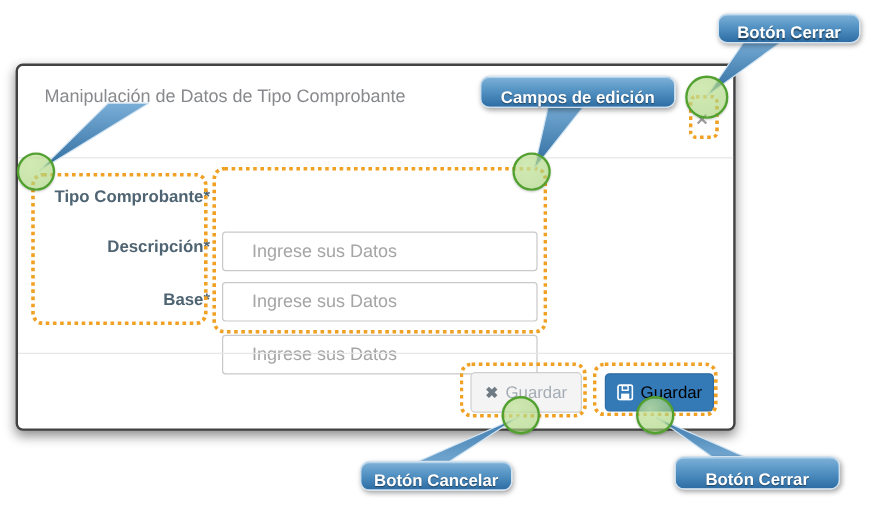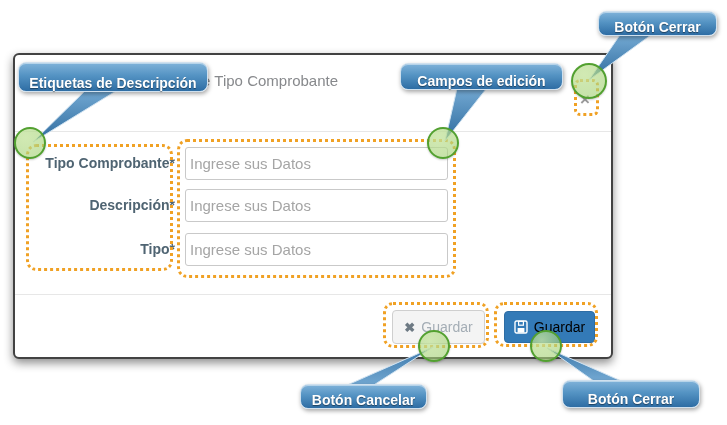--- a/index.html
+++ b/index.html
@@ -44,24 +44,25 @@
     position: absolute; left: 20px; width: 140px;
     text-align: right;
     font-size: 14px; font-weight: bold; color: #4f6472;
     white-space: nowrap;
   }
   .form-input {
     position: absolute; left: 170px;
     width: 263px; height: 33px;
     box-sizing: border-box;
     border: 1px solid #c9c9c9; border-radius: 3px;
-    padding: 0 4px;
+    padding: 0 24px;
     font-size: 15px; color: #555;
     font-family: "Liberation Sans", sans-serif;
     outline: none;
+    margin-top: 46px;
   }
   .form-input::placeholder { color: #a5a5a5; opacity: 1; }
   .modal-footer-divider {
     position: absolute; left: 0; right: 0; top: 239px;
     border-top: 1px solid #e7e7e7;
   }
   .btn {
     position: absolute;
     box-sizing: border-box;
     display: flex; align-items: center; justify-content: center;
@@ -151,21 +152,21 @@
       </button>
     </div>
 
     <div class="modal-body">
       <div class="form-row-label" style="top:100px">Tipo Comprobante*</div>
       <input class="form-input" style="top: 92px;" type="text" placeholder="Ingrese sus Datos">
 
       <div class="form-row-label" style="top:142px">Descripción*</div>
       <input class="form-input" style="top: 134px;" type="text" placeholder="Ingrese sus Datos">
 
-      <div class="form-row-label" style="top:186px">Tipo*</div>
+      <div class="form-row-label" style="top:186px">Base*</div>
       <input class="form-input" style="top: 178px;" type="text" placeholder="Ingrese sus Datos">
     </div>
 
     <div class="modal-footer-divider"></div>
 
     <button class="btn btn-cancel">
       <span class="x-glyph">✖</span>
       <span>Guardar</span>
     </button>
 
@@ -207,23 +208,20 @@
 
   <div class="marker marker-labels"></div>
   <div class="marker marker-fields"></div>
   <div class="marker marker-close"></div>
   <div class="marker marker-cancel"></div>
   <div class="marker marker-save"></div>
 
   <div class="callout callout-close">
     <span>Botón Cerrar</span>
   </div>
-  <div class="callout callout-labels">
-    <span>Etiquetas de Descripción</span>
-  </div>
   <div class="callout callout-fields">
     <span>Campos de edición</span>
   </div>
   <div class="callout callout-cancel">
     <span>Botón Cancelar</span>
   </div>
   <div class="callout callout-save">
     <span>Botón Cerrar</span>
   </div>
 

